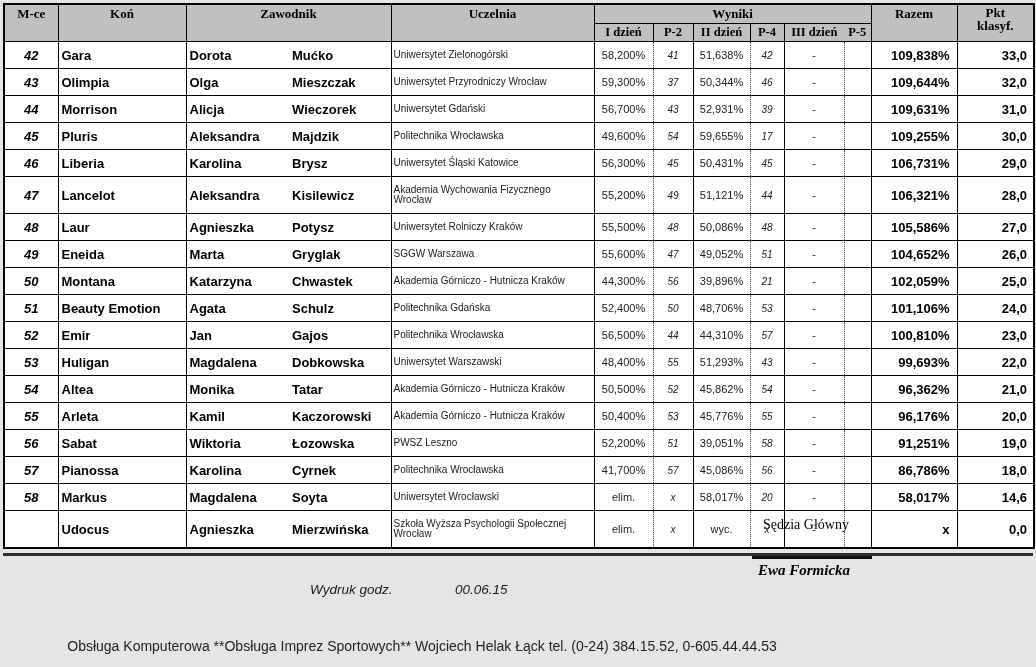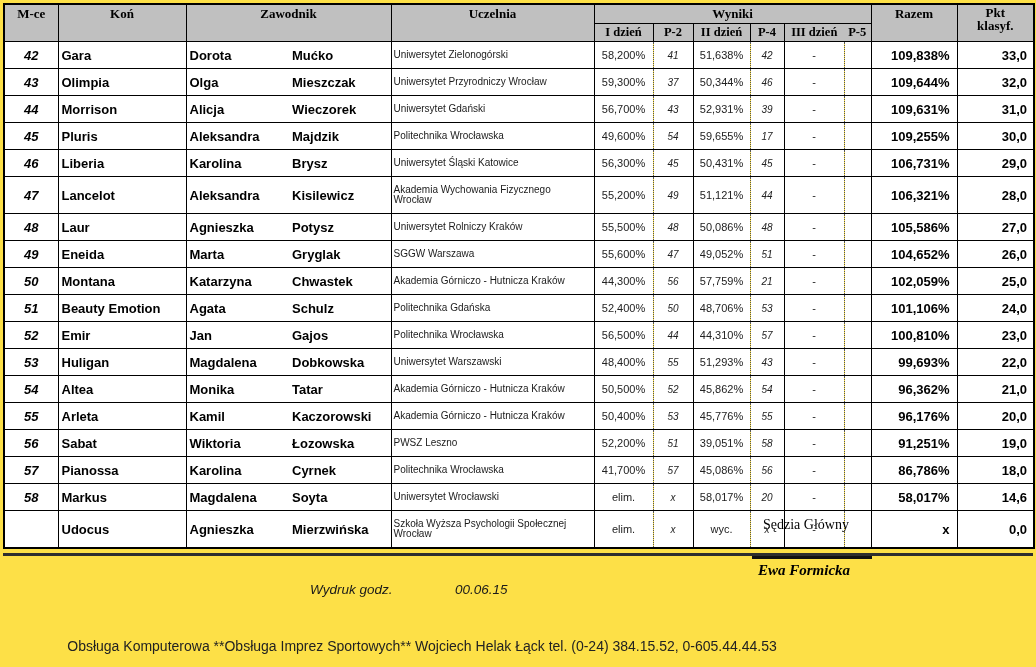--- a/index.html
+++ b/index.html
@@ -1,21 +1,21 @@
 <!DOCTYPE html>
 <html><head>
 <meta charset="utf-8">
 <style>
   * { margin: 0; padding: 0; box-sizing: border-box; }
   html, body { background: #ffffff; }
   .page {
     position: relative;
     width: 1036px;
     height: 667px;
-    background: #fde047;
+    background: #e5e5e5;
     font-family: "Liberation Sans", sans-serif;
     overflow: hidden;
   }
   .table-wrap { position: absolute; left: 3px; top: 3px; width: 1030px; }
 
   table.results {
     border-collapse: collapse;
     table-layout: fixed;
     width: 1030px;
     border: 2px solid #000;
@@ -260,21 +260,21 @@
           </tr>
 
           <tr>
             <td class="place">50</td>
             <td class="horse">Montana</td>
             <td class="fname">Katarzyna</td>
             <td class="lname">Chwastek</td>
             <td class="uni">Akademia Górniczo - Hutnicza Kraków</td>
             <td class="res">44,300%</td>
             <td class="rank">56</td>
-            <td class="res">57,759%</td>
+            <td class="res">39,896%</td>
             <td class="rank">21</td>
             <td class="res">-</td>
             <td class="rank"></td>
             <td class="tot">102,059%</td>
             <td class="pts">25,0</td>
           </tr>
 
           <tr>
             <td class="place">51</td>
             <td class="horse">Beauty Emotion</td>

